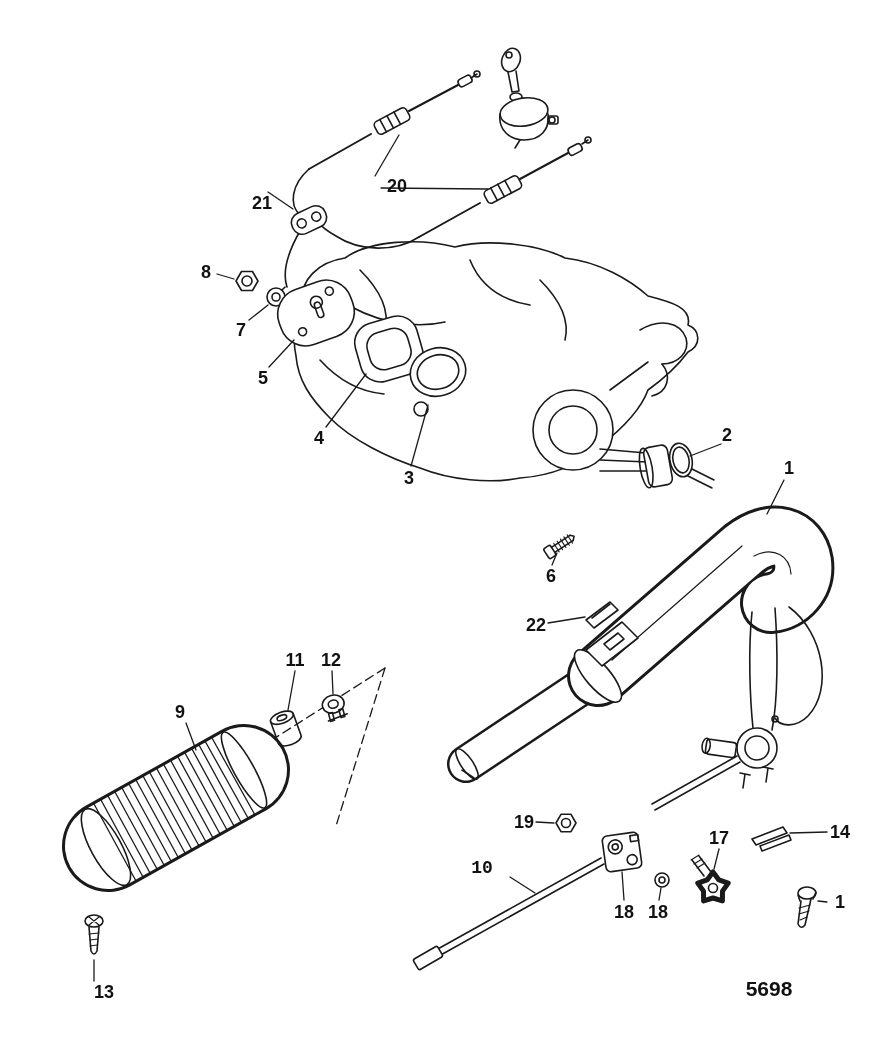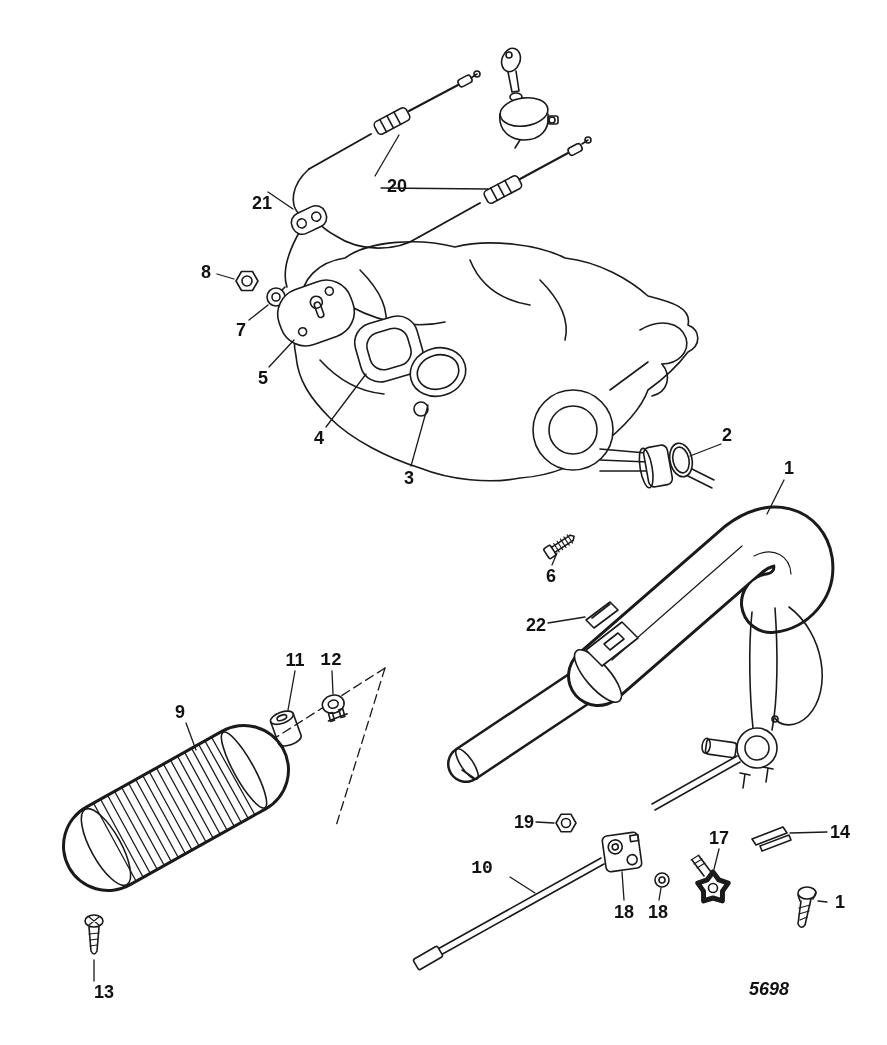--- a/index.html
+++ b/index.html
@@ -18,23 +18,22 @@
     font-weight: 700;
     font-size: 18px;
     color: #111111;
     white-space: nowrap;
     line-height: 1;
   }
   .fignum {
     position: absolute;
     transform: translate(-50%, -50%);
     font-weight: 700;
-    font-size: 18px;
+    font-size: 21px;
     color: #111111;
-    font-style: italic;
   }
 </style>
 </head>
 <body>
 
 <div class="stage">
 
 <svg width="887" height="1045" viewBox="0 0 887 1045" xmlns="http://www.w3.org/2000/svg">
 <g stroke="#1a1a1a" stroke-width="1.6" fill="none" stroke-linecap="round" stroke-linejoin="round">
 
@@ -299,21 +298,21 @@
 <div class="callout" style="left:727px; top:435px;">2</div>
 <div class="callout" style="left:409px; top:478px;">3</div>
 <div class="callout" style="left:319px; top:438px;">4</div>
 <div class="callout" style="left:263px; top:378px;">5</div>
 <div class="callout" style="left:551px; top:576px;">6</div>
 <div class="callout" style="left:241px; top:330px;">7</div>
 <div class="callout" style="left:206px; top:272px;">8</div>
 <div class="callout" style="left:180px; top:712px;">9</div>
 <div class="callout" style="left:482px; top:868px;font-family:Liberation Mono, monospace;">10</div>
 <div class="callout" style="left:295px; top:660px;">11</div>
-<div class="callout" style="left:331px; top:660px;font-family:Liberation Mono, monospace;">12</div>
+<div class="callout" style="left:331px; top:660px;">12</div>
 <div class="callout" style="left:94px;  top:992px;margin-left:10px;">13</div>
 <div class="callout" style="left:840px; top:832px;">14</div>
 <div class="callout" style="left:840px; top:902px;">1</div>
 <div class="callout" style="left:624px; top:912px;">18</div>
 <div class="callout" style="left:719px; top:838px;">17</div>
 <div class="callout" style="left:658px; top:912px;">18</div>
 <div class="callout" style="left:524px; top:822px;">19</div>
 <div class="callout" style="left:369px; top:186px;margin-left:28px;">20</div>
 <div class="callout" style="left:262px; top:183px;margin-top:20px;">21</div>
 <div class="callout" style="left:536px; top:625px;">22</div>

